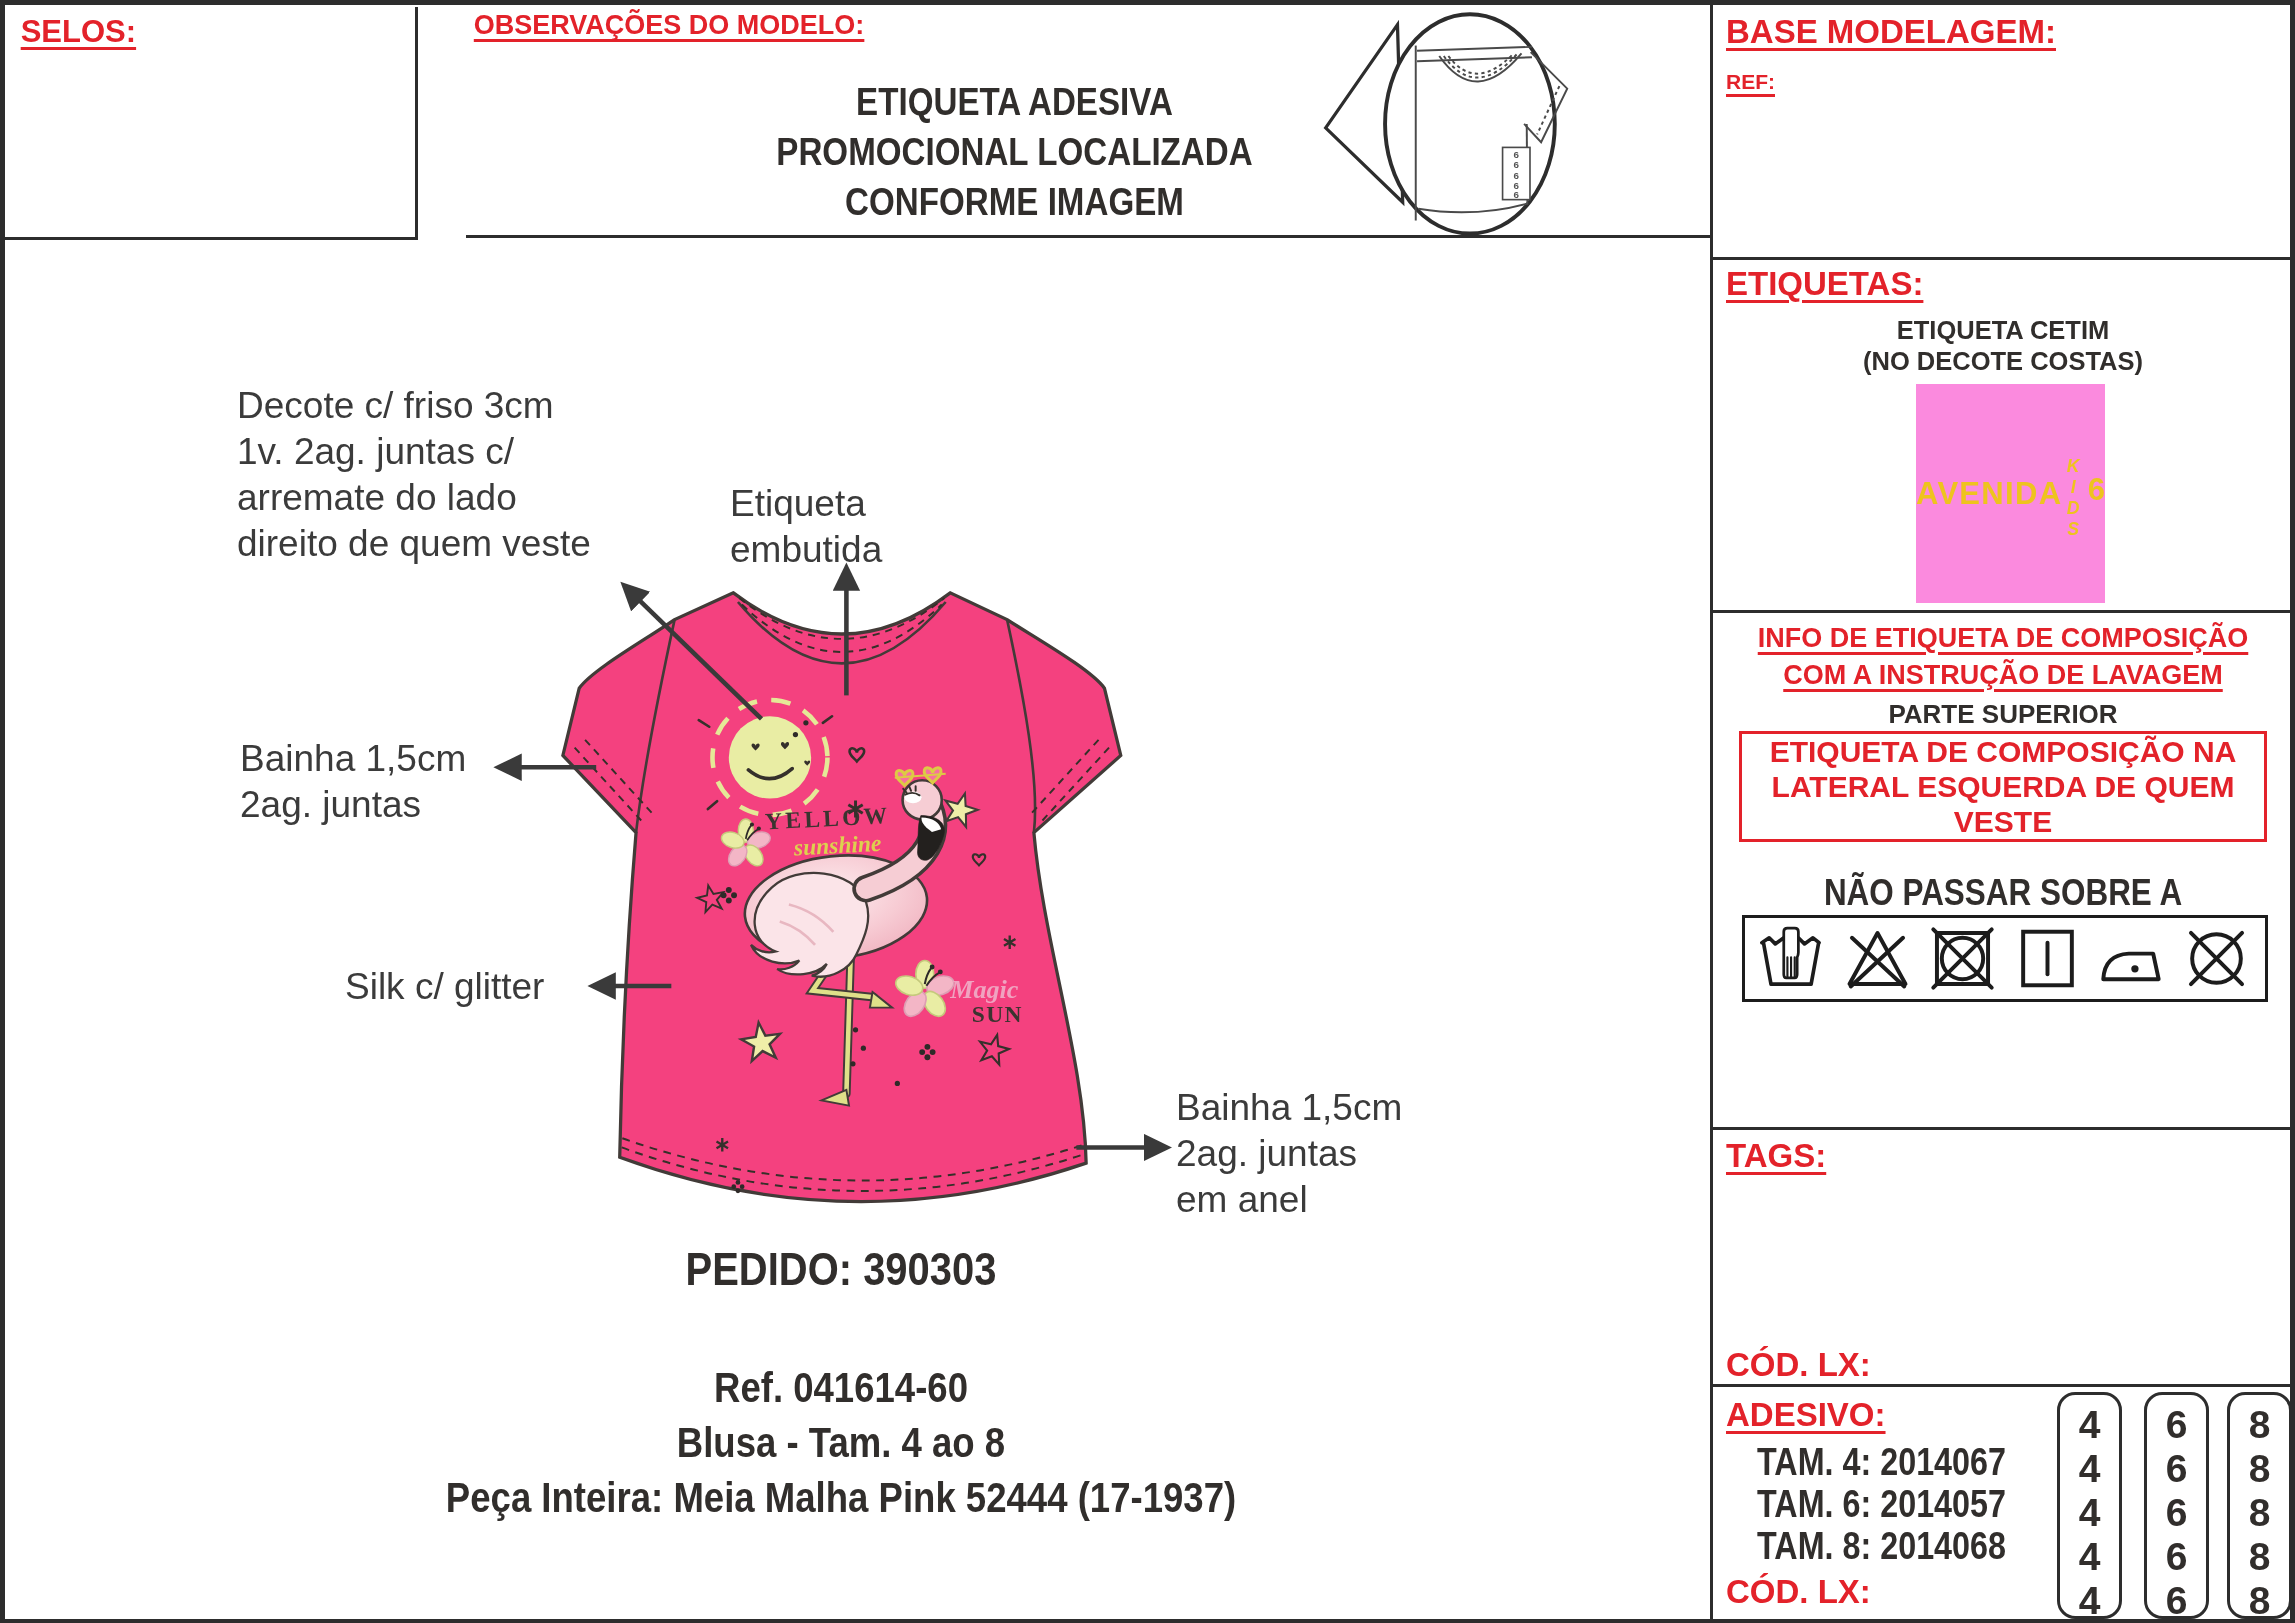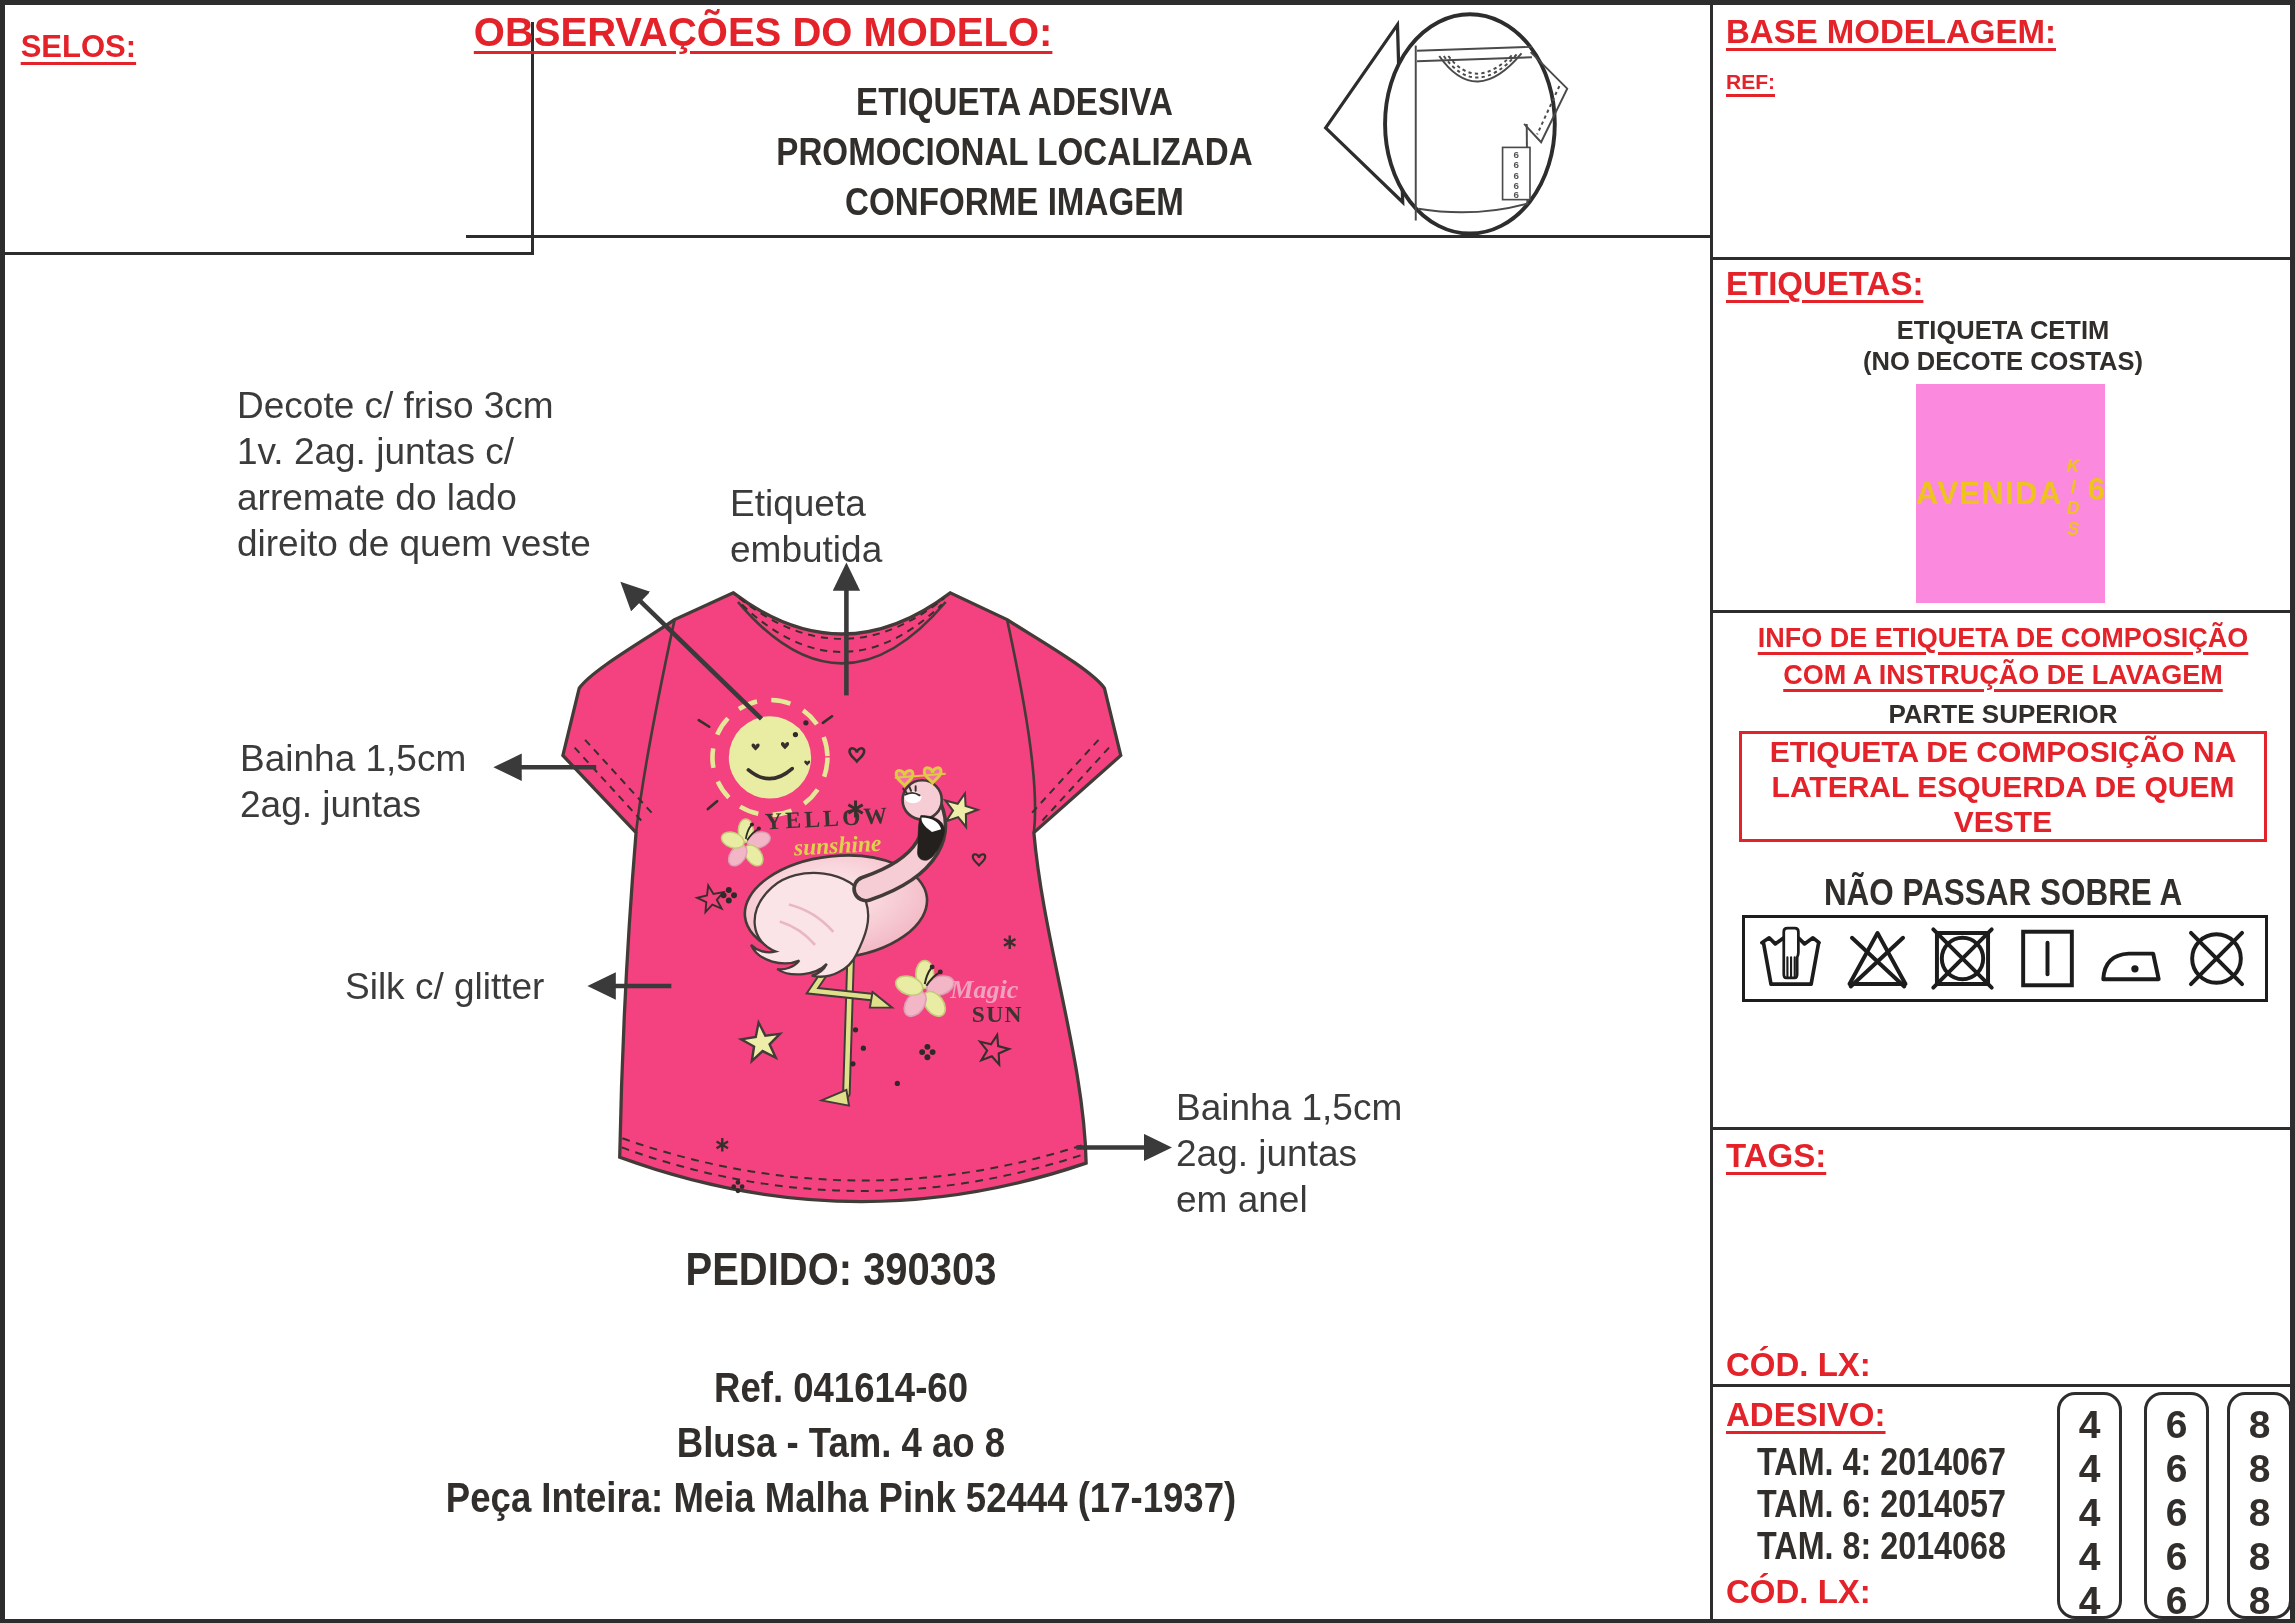--- a/index.html
+++ b/index.html
@@ -29,26 +29,26 @@
     position:absolute;background:#fb8ade;display:flex;flex-direction:row;
     justify-content:flex-end;align-items:center;text-align:center;color:#eec31e;
   }
   svg{display:block;}
 </style>
 </head>
 <body>
 
 <div class="page">
 
-  <div class="cell" style="left:0;top:17px;width:529px;height:233px;border-right:3.9px solid #2d2d2d;border-bottom:3.9px solid #2d2d2d;">
+  <div class="cell" style="left:0;top:2px;width:413px;height:233px;border-right:3.9px solid #2d2d2d;border-bottom:3.9px solid #2d2d2d;">
     <div class="abs rh" style="left:15.7px;top:6.5px;font-size:31px;">SELOS:</div>
   </div>
 
   <div class="cell" style="left:461px;top:0;width:1244px;height:233px;border-bottom:3.9px solid #2d2d2d;">
-    <div class="abs rh" style="left:7.8px;top:5.2px;font-size:40px;">OBSERVAÇÕES DO MODELO:</div>
+    <div class="abs rh" style="left:7.8px;top:5.2px;font-size:27px;">OBSERVAÇÕES DO MODELO:</div>
     <div class="abs center" style="left:0;top:72px;width:1097px;font-size:39px;line-height:50px;">
       <div class="blk condensed">ETIQUETA ADESIVA</div>
       <div class="blk condensed">PROMOCIONAL LOCALIZADA</div>
       <div class="blk condensed">CONFORME IMAGEM</div>
     </div>
   </div>
 
   <svg class="abs" style="left:1306px;top:3.9px;z-index:6;" width="327" height="252" viewBox="0 0 500 386">
     <polygon points="22,182 132,24 140,296" fill="#fff" stroke="#2d2d2d" stroke-width="5"></polygon>
     <ellipse cx="243" cy="176" rx="130" ry="168" fill="#fff" stroke="#2d2d2d" stroke-width="6"></ellipse>

